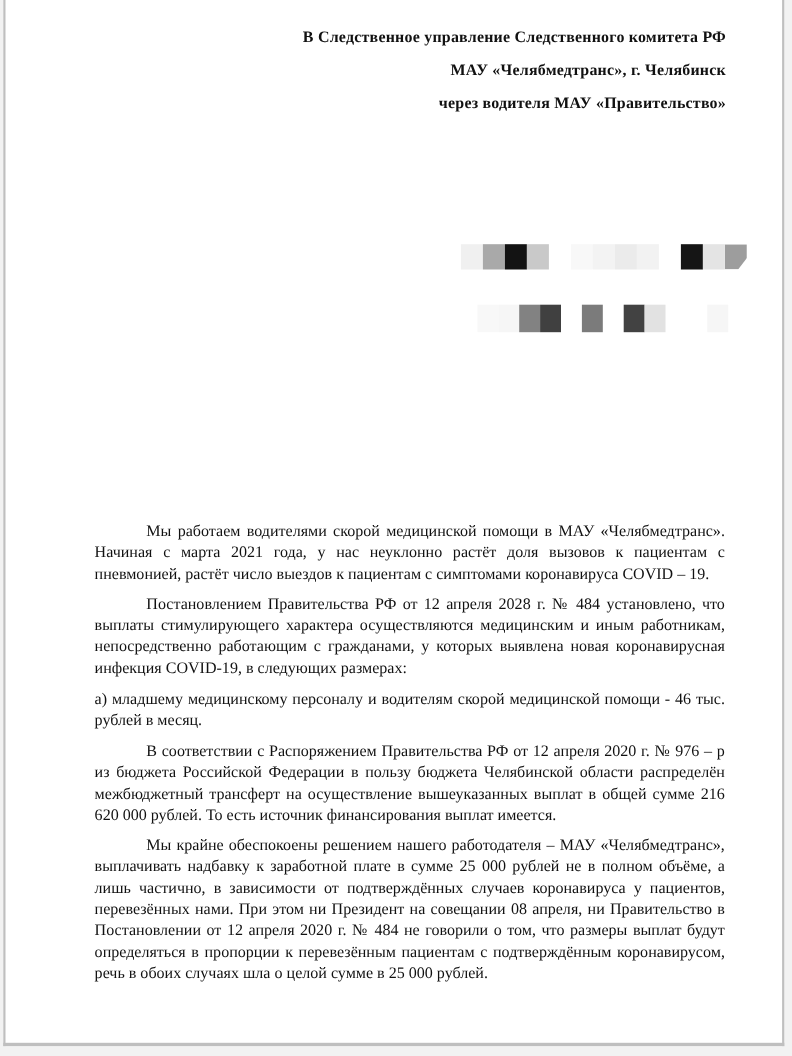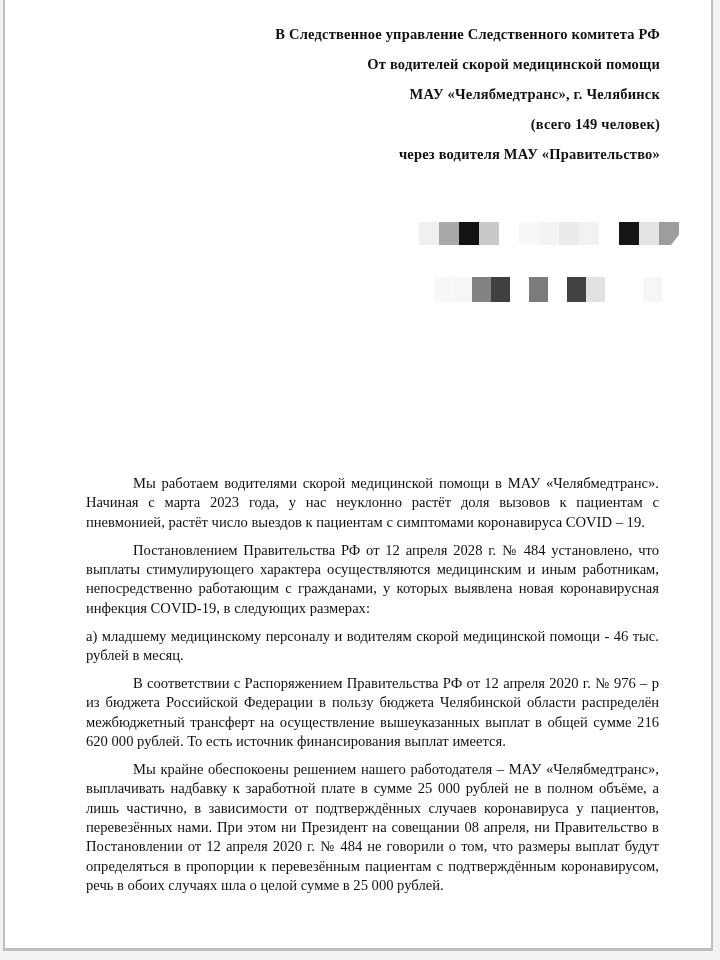--- a/index.html
+++ b/index.html
@@ -74,23 +74,21 @@
   .para.no-indent { text-indent: 0; }
 </style>
 </head>
 <body>
 
 <div class="stage" style="--outside-bg: #f2f2f2; --sheet-bg: #ffffff; --frame: #bfbfbf; --ink: #111111;">
   <div class="sheet"></div>
 
   <div class="recipient">
       <div class="recipient-line">В Следственное управление Следственного комитета РФ</div>
-      <div class="recipient-line">От водителей скорой медицинской помощи</div>
       <div class="recipient-line">МАУ «Челябмедтранс», г. Челябинск</div>
-      <div class="recipient-line">(всего 149 человек)</div>
       <div class="recipient-line">через водителя МАУ «Правительство»</div>
     </div>
 
   <div class="mrow mrow-1">
       <div class="mcell" style="width: 20px; height: 23px; background: rgb(240, 240, 240);"></div>
       <div class="mcell" style="width: 20px; height: 23px; background: rgb(169, 169, 169);"></div>
       <div class="mcell" style="width: 20px; height: 23px; background: rgb(19, 19, 19);"></div>
       <div class="mcell" style="width: 20px; height: 23px; background: rgb(201, 201, 201);"></div>
       <div class="mcell" style="width: 20px; height: 23px; background: transparent;"></div>
       <div class="mcell" style="width: 20px; height: 23px; background: rgb(248, 248, 248);"></div>
@@ -113,19 +111,19 @@
       <div class="mcell" style="width: 19px; height: 25px; background: transparent;"></div>
       <div class="mcell" style="width: 19px; height: 25px; background: rgb(66, 66, 66);"></div>
       <div class="mcell" style="width: 19px; height: 25px; background: rgb(226, 226, 226);"></div>
       <div class="mcell" style="width: 19px; height: 25px; background: transparent;"></div>
       <div class="mcell" style="width: 19px; height: 25px; background: transparent;"></div>
       <div class="mcell" style="width: 19px; height: 25px; background: rgb(246, 246, 246);"></div>
     </div>
 
 
   <div class="doc-body">
-      <p class="para">Мы работаем водителями скорой медицинской помощи в МАУ «Челябмедтранс». Начиная с марта 2023 года, у нас неуклонно растёт доля вызовов к пациентам с пневмонией, растёт число выездов к пациентам с симптомами коронавируса COVID – 19.</p>
+      <p class="para">Мы работаем водителями скорой медицинской помощи в МАУ «Челябмедтранс». Начиная с марта 2021 года, у нас неуклонно растёт доля вызовов к пациентам с пневмонией, растёт число выездов к пациентам с симптомами коронавируса COVID – 19.</p>
       <p class="para">Постановлением Правительства РФ от 12 апреля 2028 г. № 484 установлено, что выплаты стимулирующего характера осуществляются медицинским и иным работникам, непосредственно работающим с гражданами, у которых выявлена новая коронавирусная инфекция COVID-19, в следующих размерах:</p>
       <p class="para no-indent">а) младшему медицинскому персоналу и водителям скорой медицинской помощи - 46 тыс. рублей в месяц.</p>
       <p class="para">В соответствии с Распоряжением Правительства РФ от 12 апреля 2020 г. № 976 – р из бюджета Российской Федерации в пользу бюджета Челябинской области распределён межбюджетный трансферт на осуществление вышеуказанных выплат в общей сумме 216 620 000 рублей. То есть источник финансирования выплат имеется.</p>
       <p class="para">Мы крайне обеспокоены решением нашего работодателя – МАУ «Челябмедтранс», выплачивать надбавку к заработной плате в сумме 25 000 рублей не в полном объёме, а лишь частично, в зависимости от подтверждённых случаев коронавируса у пациентов, перевезённых нами. При этом ни Президент на совещании 08 апреля, ни Правительство в Постановлении от 12 апреля 2020 г. № 484 не говорили о том, что размеры выплат будут определяться в пропорции к перевезённым пациентам с подтверждённым коронавирусом, речь в обоих случаях шла о целой сумме в 25 000 рублей.</p>
     </div>
 </div>
 
 </body></html>

